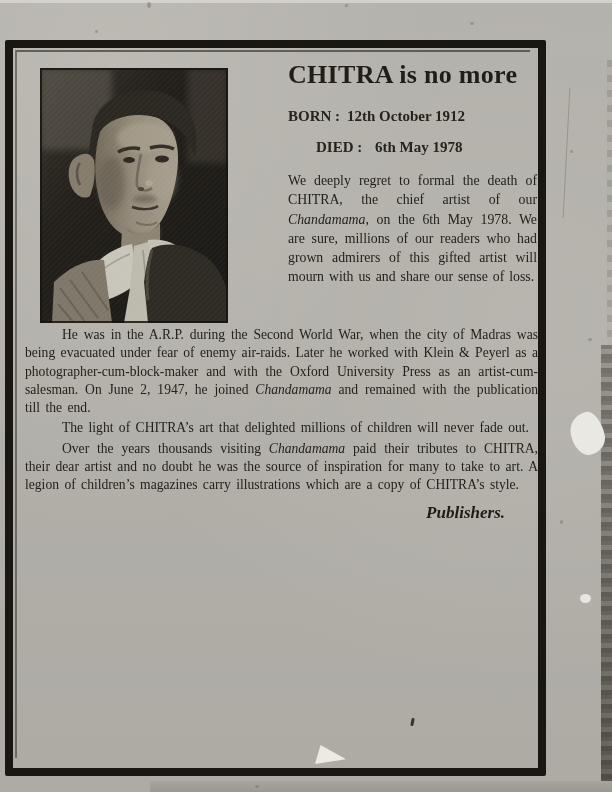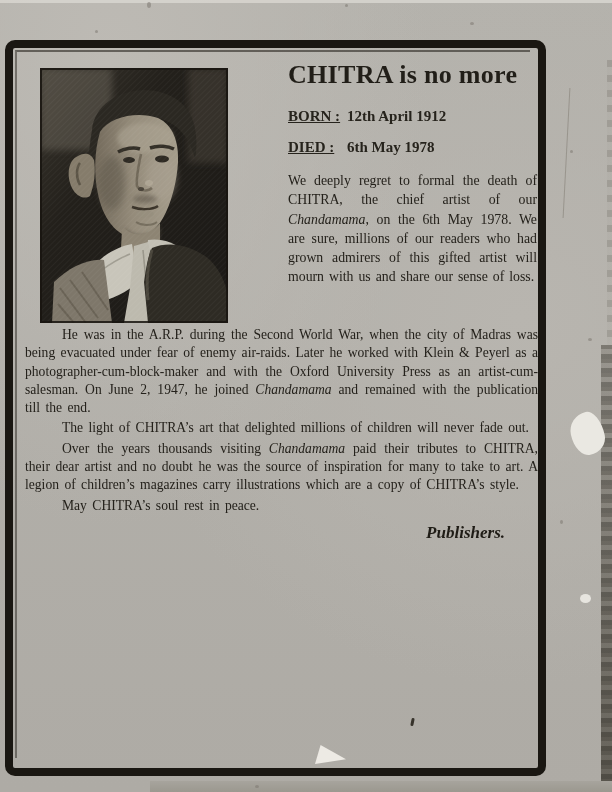--- a/index.html
+++ b/index.html
@@ -20,21 +20,21 @@
     background:
       radial-gradient(ellipse at 18% 8%, #bdbab4 0%, rgba(189,186,180,0) 45%),
       radial-gradient(ellipse at 85% 40%, #b8b5af 0%, rgba(184,181,175,0) 55%),
       linear-gradient(#b4b2ac,#aeaba5);
   }
   .top-edge{position:absolute;left:0;top:0;right:0;height:3px;background:#d8d6d0;opacity:.85;}
   
   .frame{
     position:absolute;left:5px;top:40px;width:541px;height:736px;
     border:8px solid var(--frame);
-    border-radius:10px;
+    border-radius:2px;
   }
   .frame::before{ 
     content:"";position:absolute;left:2px;top:2px;right:8px;bottom:10px;
     border-top:2px solid rgba(28,24,18,.55);
     border-left:2px solid rgba(28,24,18,.45);
     pointer-events:none;
   }
   
   .photo{
     position:absolute;left:27px;top:20px;width:188px;height:255px;
@@ -42,22 +42,22 @@
   }
   .photo svg{display:block;width:100%;height:100%;}
   
   .right-col{position:absolute;left:275px;top:12px;width:249px;}
   .obit-title{
     margin:0;font-size:26px;line-height:30px;font-weight:700;
     letter-spacing:.3px;white-space:nowrap;color:#211e18;
   }
   .vital-row{font-size:15px;font-weight:700;line-height:18px;color:#26231c;}
   .vital-row.born{margin-top:17px;}
-  .vital-row.died{margin-top:13px;}
-  .vital-label{display:inline-block;width:59px;text-decoration:underline;}
+  .vital-row.died{margin-top:13px;margin-left:28px;}
+  .vital-label{display:inline-block;width:59px;}
   .intro{
     margin:15px 0 0;font-size:13.8px;line-height:19.3px;
     text-align:justify;word-spacing:1.5px;
   }
   
   .body-text{position:absolute;left:12px;top:278px;width:513px;}
   .para{
     margin:0 0 2px;font-size:13.6px;line-height:18.3px;
     text-align:justify;text-indent:37px;word-spacing:2px;
   }
@@ -181,33 +181,32 @@
         <path d="M112,182 C108,196 106,214 108,232" stroke="#4a463c" stroke-width="3" fill="none"></path>
 
         <rect x="0" y="0" width="188" height="255" fill="url(#ht)"></rect>
         <rect x="1" y="1" width="186" height="253" fill="none" stroke="#17140f" stroke-width="2" opacity="0.85"></rect>
       </svg>
     </div>
 
     <div class="right-col">
       <h1 class="obit-title">CHITRA is no more</h1>
       <div class="vital-row born">
-        <span class="vital-label">BORN :</span><span class="vital-value">12th April 1912</span>
+        <span class="vital-label">BORN :</span><span class="vital-value">12th October 1912</span>
       </div>
       <div class="vital-row died">
         <span class="vital-label">DIED :</span><span class="vital-value">6th May 1978</span>
       </div>
       <p class="intro"><span>We deeply regret to formal the death of CHITRA, the chief artist of our </span><i>Chandamama</i><span>, on the 6th May 1978. We are sure, millions of our readers who had grown admirers of this gifted artist will mourn with us and share our sense of loss.</span></p>
     </div>
 
     <div class="body-text">
       <p class="para"><span>He was in the A.R.P. during the Second World War, when the city of Madras was being evacuated under fear of enemy air-raids. Later he worked with Klein &amp; Peyerl as a photographer-cum-block-maker and with the Oxford University Press as an artist-cum-salesman.  On June 2, 1947, he joined </span><i>Chandamama</i><span> and remained with the publication till the end.</span></p>
       <p class="para"><span>The light of CHITRA’s art that delighted millions of children will never fade out.</span></p>
       <p class="para"><span>Over the years thousands visiting </span><i>Chandamama</i><span> paid their tributes to CHITRA, their dear artist and no doubt he was the source of inspiration for many to take to art.  A legion of children’s magazines carry illustrations which are a copy of CHITRA’s style.</span></p>
-      <p class="para"><span>May CHITRA’s soul rest in peace.</span></p>
       <div class="signature">Publishers.</div>
     </div>
   </div>
 
   <div class="right-strip"></div>
   <div class="right-strip-upper"></div>
   <div class="bottom-band"></div>
   <div class="blob-right"></div>
   <div class="blob-dot"></div>
   <div class="blob-triangle"></div>

